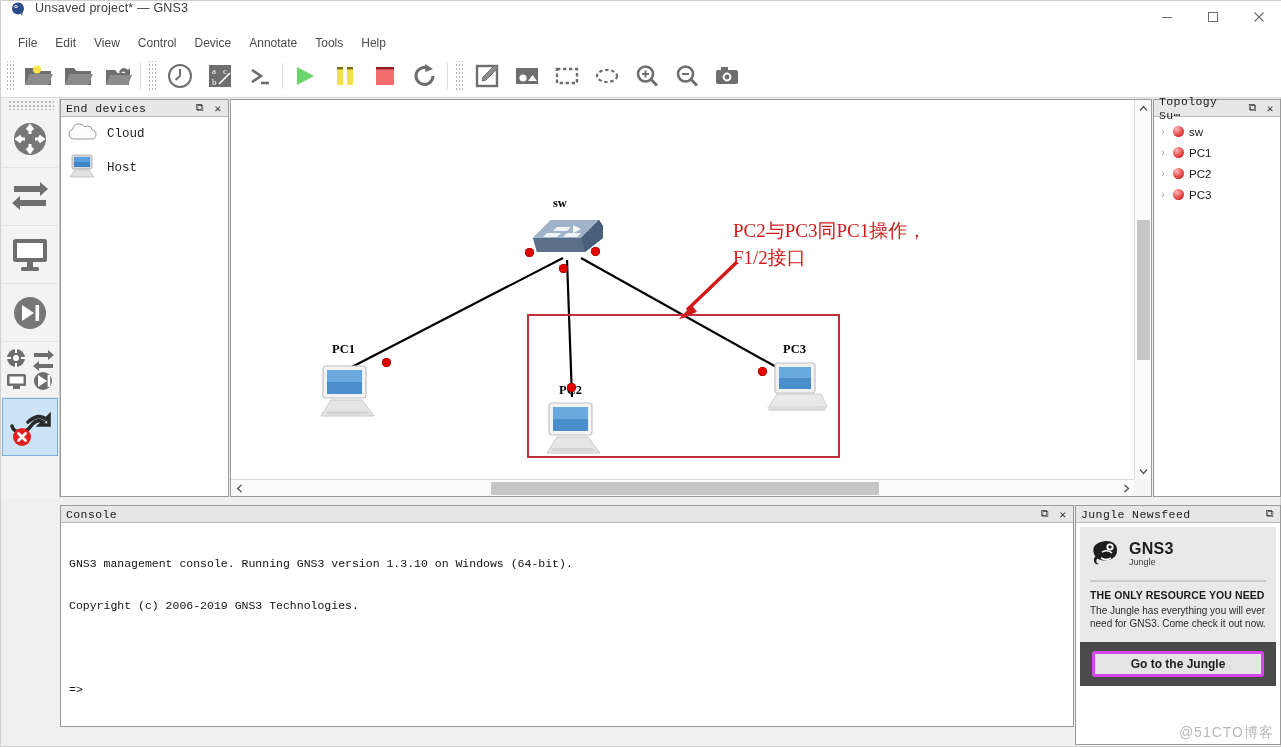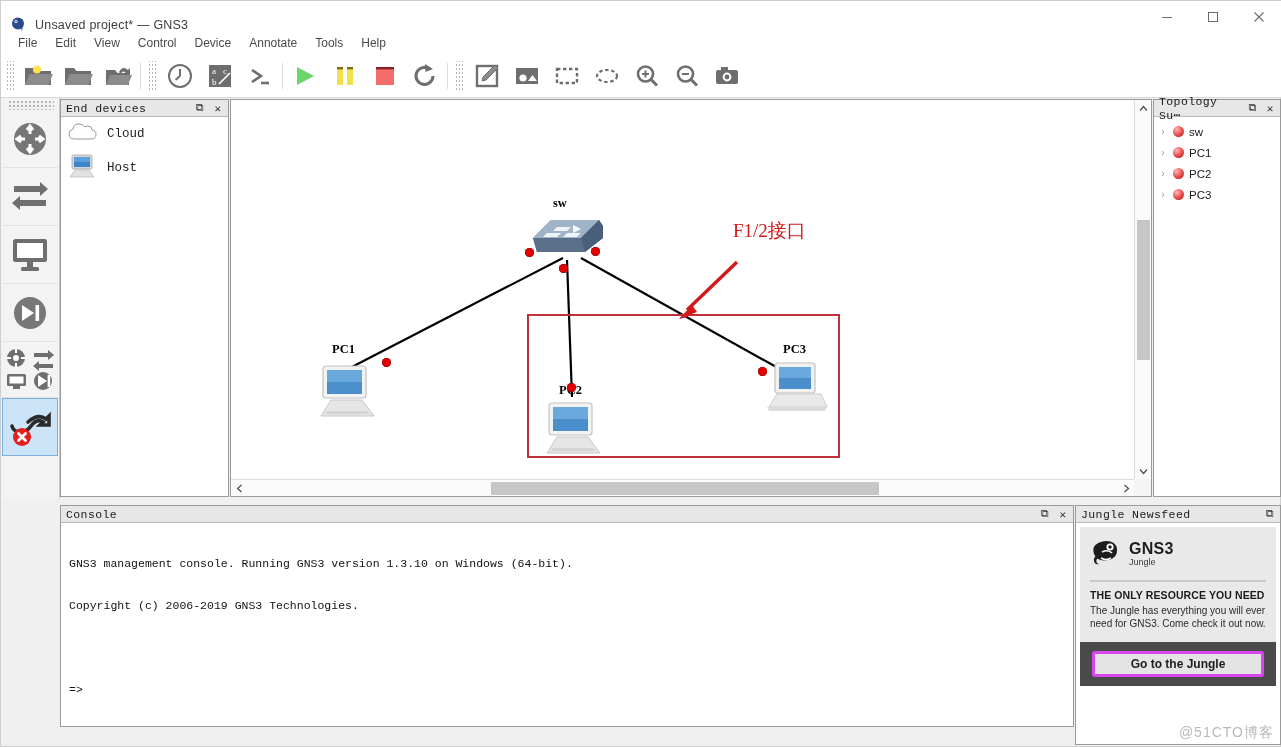--- a/index.html
+++ b/index.html
@@ -14,21 +14,21 @@
     position: relative;
     width: 1281px; height: 747px;
     background: #f0f0f0;
     border: 1px solid #cfcfcf;
   }
 
   
   .titlebar {
     position: absolute; left: 0; top: 0; width: 1281px; height: 31px;
     background: #ffffff;
-    display: flex; align-items: flex-end;
+    display: flex; align-items: flex-start;
   }
   .title-icon {
     width: 16px; height: 16px; margin-left: 10px; margin-right: 8px;
     position: relative; flex: none;
   }
   .title-text {
     font-size: 12.5px; color: #3c3c3c; letter-spacing: .2px;
     font-family: "Liberation Sans", sans-serif;
   }
   .win-controls { margin-left: auto; display: flex; height: 31px; }
@@ -490,20 +490,21 @@
 
       <div class="annot-rect" style="left:296px; top:214px; width:313px; height:144px;"></div>
 
       <svg width="904" height="380" style="position:absolute;left:0;top:0">
         <line x1="506" y1="162" x2="456" y2="210" stroke="#d21a1a" stroke-width="3.4"></line>
         <path d="M448 219 L462 206 L456 217 z" fill="#d21a1a"></path>
         <path d="M448 219 L461 205 L466 212 z" fill="#d21a1a"></path>
       </svg>
 
       <div class="annot-text" style="left:502px; top:117px;">
+        <div>PC2与PC3同PC1操作，</div>
         <div>F1/2接口</div>
       </div>
 
       <div class="node" style="left:298px; top:108px;">
         <svg width="78" height="50" viewBox="0 0 78 50">
           <path d="M4 30 L22 12 H70 L74 18 V30 L56 44 H8 z" fill="#6b8099"></path>
           <path d="M4 30 L22 12 H70 L52 30 z" fill="#9fb4c8"></path>
           <path d="M4 30 L52 30 L56 44 H8 z" fill="#5a7089"></path>
           <path d="M52 30 L70 12 L74 18 V30 L56 44 z" fill="#49607b"></path>
           <path d="M18 25 h14 l-4 4 h-14 z" fill="#ffffff" opacity=".85"></path>

